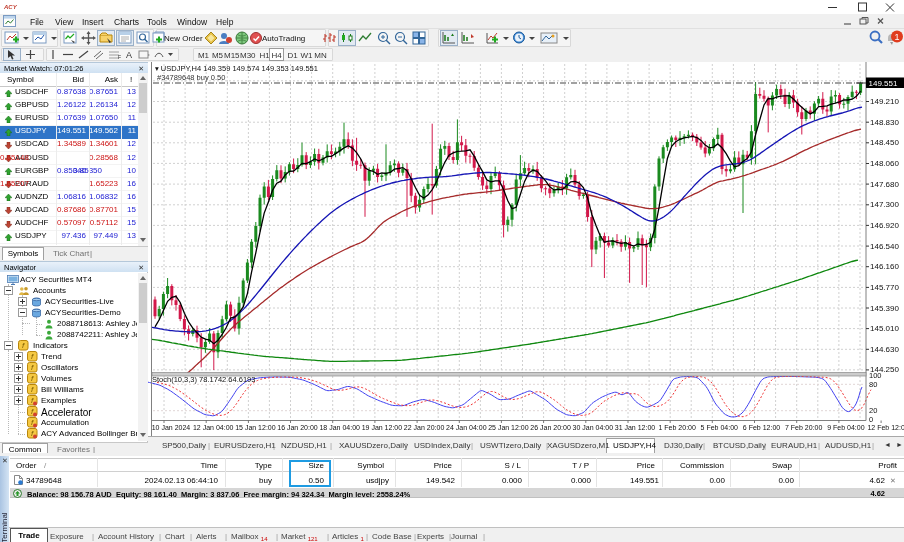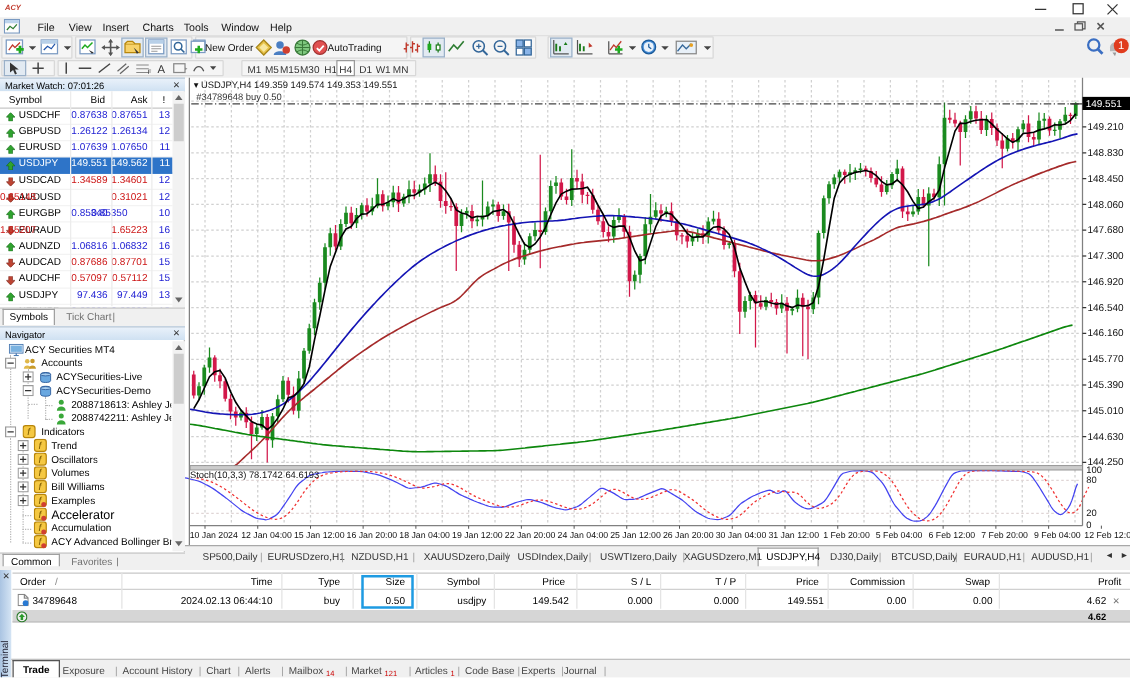--- a/index.html
+++ b/index.html
@@ -282,21 +282,21 @@
 <span class="mws" style="left:0;width:86px;text-align:right;color:#cc1414">1.34589</span>
 <span class="mws" style="left:0;width:118px;text-align:right;color:#cc1414">1.34601</span>
 <span class="mws" style="left:0;width:136px;text-align:right;color:#1a1ad2">12</span>
 </div>
 <div class="abs" style="left:0;top:152.0px;width:138px;height:13.1px;border-bottom:1px solid #f3f3f3">
 <svg class="abs" style="left:4.5px;top:3px" width="7" height="7" viewBox="0 0 7 7">
         <path d="M3.5 7 L0 3.3 L2 3.3 L2 0 L5 0 L5 3.3 L7 3.3 Z" fill="#bd4433 " stroke="#7a2418" stroke-width="0.5"></path>
       </svg>
 <span class="mws" style="left:15px;color:#000">AUDUSD</span>
 <span class="mws" style="left:0;width:86px;text-align:left;color:#cc1414">0.65148</span>
-<span class="mws" style="left:0;width:118px;text-align:right;color:#cc1414">0.31021</span>
+<span class="mws" style="left:0;width:118px;text-align:right;color:#cc1414">0.28568</span>
 <span class="mws" style="left:0;width:136px;text-align:right;color:#1a1ad2">12</span>
 </div>
 <div class="abs" style="left:0;top:165.1px;width:138px;height:13.1px;border-bottom:1px solid #f3f3f3">
 <svg class="abs" style="left:4.5px;top:3px" width="7" height="7" viewBox="0 0 7 7">
         <path d="M3.5 0 L7 3.7 L5 3.7 L5 7 L2 7 L2 3.7 L0 3.7 Z" fill="#2fa32f" stroke="#156715" stroke-width="0.5"></path>
       </svg>
 <span class="mws" style="left:15px;color:#000">EURGBP</span>
 <span class="mws" style="left:0;width:86px;text-align:right;color:#1a1ad2">0.85340</span>
 <span class="mws" style="left:0;width:102px;text-align:right;color:#1a1ad2">0.85350</span>
 <span class="mws" style="left:0;width:136px;text-align:right;color:#1a1ad2">10</span>
@@ -680,20 +680,21 @@
 <div class="tnum" style="left:725px;top:476px;width:120px;margin-left:-120px;color:#000">0.00</div>
 <div class="tnum" style="left:794px;top:476px;width:120px;margin-left:-120px;color:#000">0.00</div>
 <div class="tnum" style="left:885px;top:476px;width:120px;margin-left:-120px;color:#000">4.62</div>
 <div class="abs" style="left:890px;top:477px;font-size:7px;color:#777">✕</div>
 <div class="abs" style="left:289px;top:460px;width:42px;height:26.5px;border:2.5px solid #1e9be2"></div>
 <div class="abs" style="left:10px;top:487.5px;width:894px;height:10.5px;background:#d6d6d6;border-bottom:1px solid #c0c0c0"></div>
 <svg class="abs" style="left:13px;top:488.5px" width="9" height="9" viewBox="0 0 9 9">
       <circle cx="4.5" cy="4.5" r="4" fill="#eee" stroke="#2a7a2a"></circle>
       <path d="M4.5 2 l2.5 2.5 h-1.5 v2.5 h-2 v-2.5 h-1.5 Z" fill="#2a9a2a"></path>
     </svg>
+<div class="abs" style="left:27px;top:489.5px;font-weight:bold;font-size:7.5px;white-space:nowrap">Balance: 98 156.78 AUD&nbsp; Equity: 98 161.40&nbsp; Margin: 3 837.06&nbsp; Free margin: 94 324.34&nbsp; Margin level: 2558.24%</div>
 <div class="abs" style="left:765px;top:489px;width:120px;text-align:right;font-weight:bold;font-size:7.5px">4.62</div>
 <div class="abs" style="left:9px;top:527px;width:895px;height:15px;background:#f0f0f0;border-top:1px solid #c0c0c0;font-size:8px;color:#444">
 <div class="abs" style="left:1px;top:0px;width:38px;height:15px;background:#fff;border:1.5px solid #555;border-bottom:none;text-align:center;font-weight:bold;color:#000;line-height:13px;font-size:8px">Trade</div>
 <span class="abs" style="left:41px;top:4px;white-space:nowrap">Exposure</span>
 <span class="abs" style="left:89px;top:4px;white-space:nowrap">Account History</span>
 <span class="abs" style="left:156px;top:4px;white-space:nowrap">Chart</span>
 <span class="abs" style="left:187px;top:4px;white-space:nowrap">Alerts</span>
 <span class="abs" style="left:222px;top:4px;white-space:nowrap">Mailbox&nbsp;<span class="rsub">14</span></span>
 <span class="abs" style="left:272px;top:4px;white-space:nowrap">Market&nbsp;<span class="rsub">121</span></span>
 <span class="abs" style="left:323px;top:4px;white-space:nowrap">Articles&nbsp;<span class="rsub">1</span></span>

